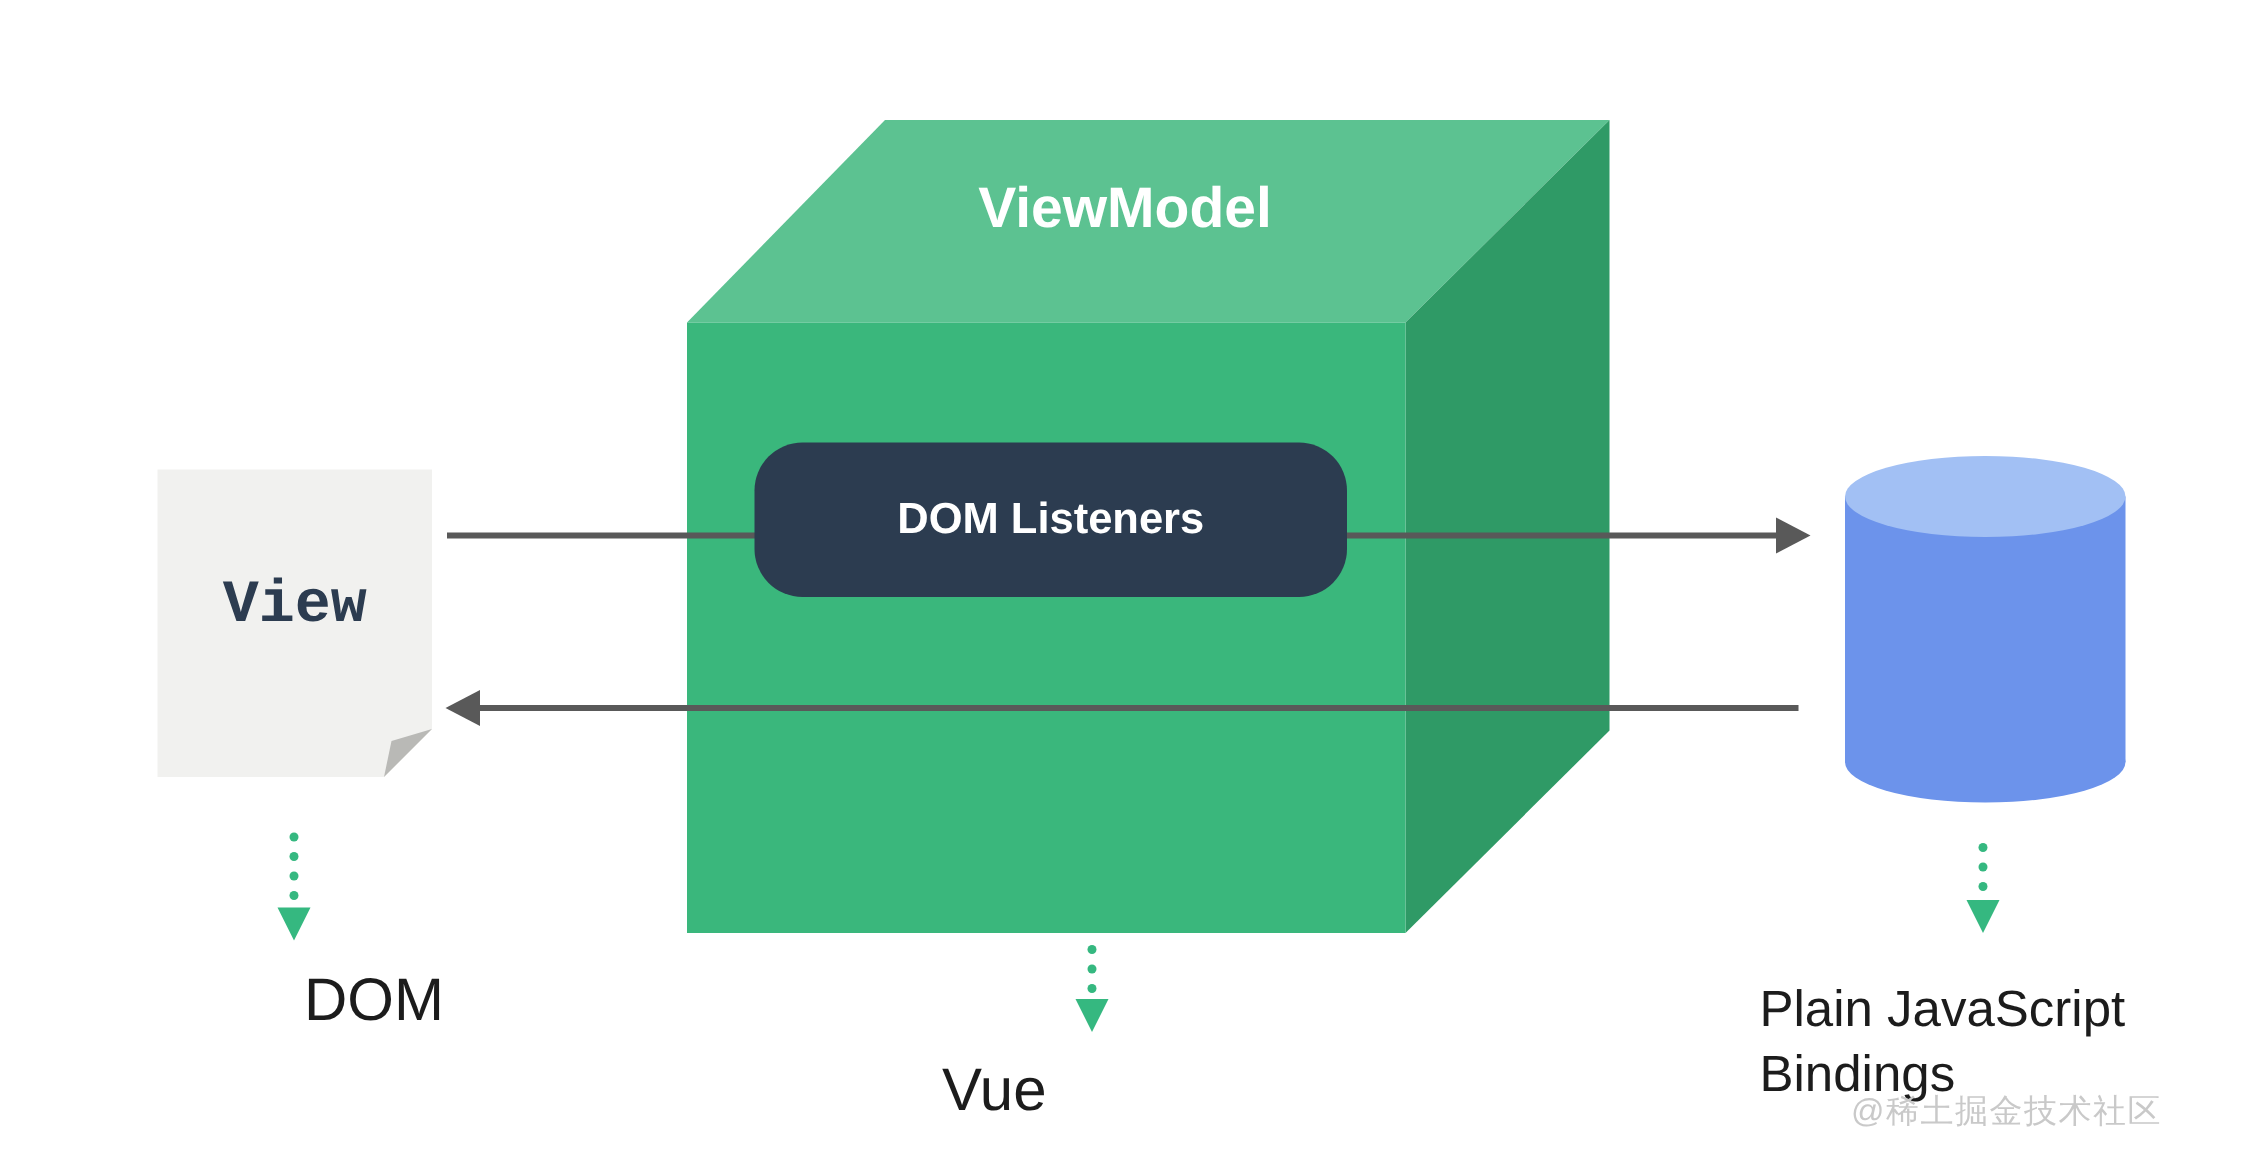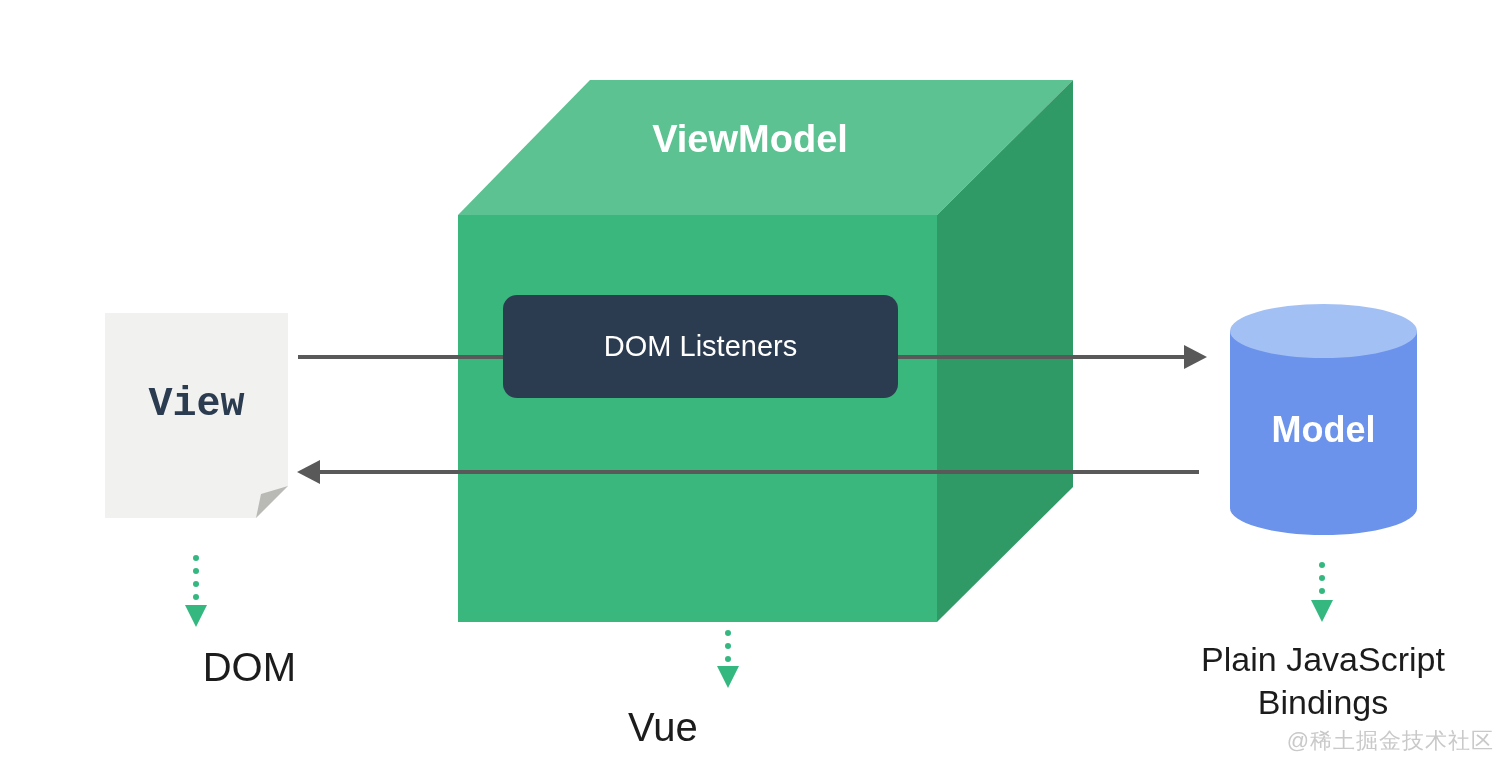--- a/index.html
+++ b/index.html
@@ -10,28 +10,28 @@
   }
   *{margin:0;padding:0;box-sizing:border-box;}
   html,body{background:var(--bg);}
   body{font-family:"Liberation Sans", sans-serif;}
   .stage{position:relative;width:1512px;height:768px;background:var(--bg);overflow:hidden;}
   .stage svg{position:absolute;left:0;top:0;}
   .abs{position:absolute;text-align:right;}
   .center{display:flex;align-items:center;justify-content:center;}
   .lbl-view{left:105px;top:313px;width:183px;height:183px;font-size:40px;font-weight:bold;color:var(--navy);font-family:Liberation Mono, monospace;}
   .lbl-viewmodel{left:600px;top:113px;width:300px;height:52px;font-size:38px;font-weight:bold;color:#ffffff;}
-  .box{left:503px;width:395px;border-radius:14px;font-weight:normal;font-size:29px;}
+  .box{left:503px;width:395px;border-radius:32px;font-weight:bold;font-size:29px;}
   .box-dom{top:295px;height:103px;background:var(--navy);color:#ffffff;}
   .box-data{top:427px;height:101px;background:var(--yellow);color:var(--navy);}
   .lbl-model{left:1230px;top:340px;width:187px;height:180px;font-size:36px;font-weight:bold;color:#ffffff;}
   .lbl-dom{left:96px;top:645px;width:200px;text-align:right;font-size:40px;color:var(--text_dark);}
   .lbl-vue{left:628px;top:705px;width:200px;text-align:left;font-size:40px;color:var(--text_dark);}
-  .lbl-pjo{left:1173px;top:638px;width:300px;text-align:center;font-size:34px;line-height:43px;color:var(--text_dark);}
-  .watermark{right:18px;top:726px;width:260px;text-align:right;font-size:22px;color:var(--watermark);letter-spacing:1px;}
+  .lbl-pjo{left:1173px;top:652px;width:300px;text-align:left;font-size:34px;line-height:43px;color:var(--text_dark);}
+  .watermark{right:18px;top:726px;width:260px;text-align:left;font-size:22px;color:var(--watermark);letter-spacing:1px;}
 </style>
 </head>
 <body>
 
 <div class="stage">
 
   <svg width="1512" height="768" viewBox="0 0 1512 768">
 
     <polygon points="105,313 288,313 288,486 256,518 105,518" style="fill:var(--page)"></polygon>
     <polygon points="288,486 256,518 261,494" style="fill:var(--fold)"></polygon>
@@ -75,21 +75,20 @@
 
   <div class="abs center lbl-view">View</div>
 
   <div class="abs center lbl-viewmodel">ViewModel</div>
 
   <div class="abs center box box-dom">
     <span>DOM Listeners</span>
   </div>
 
 
-  <div class="abs center lbl-model">Model</div>
 
   <div class="abs lbl-dom">DOM</div>
 
   <div class="abs lbl-vue">Vue</div>
 
   <div class="abs lbl-pjo">
     <div>Plain JavaScript</div>
     <div>Bindings</div>
   </div>
 

